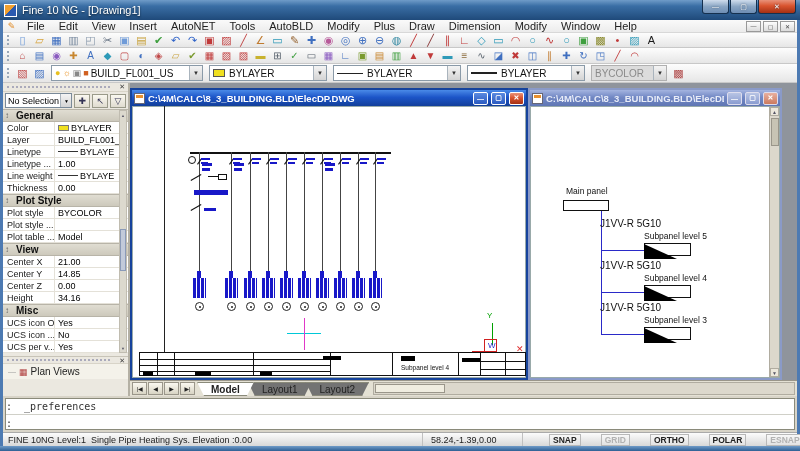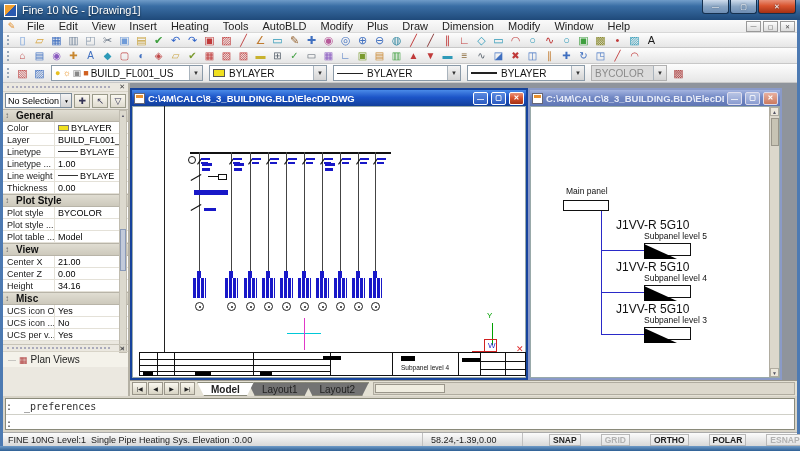--- a/index.html
+++ b/index.html
@@ -115,21 +115,21 @@
   .tb-h{position:absolute;left:0;width:190px;height:1px;background:#111;}
   .tb-h2{position:absolute;left:340px;width:47px;height:1px;background:#111;}
   .tb-blk{position:absolute;background:#000;}
   .tb-txt{position:absolute;left:261px;top:11px;font-size:6.5px;color:#111;white-space:nowrap;}
 
   
   .mp-label{left:36px;top:80px;font-size:8.5px;color:#111;white-space:nowrap;}
   .mp-box{left:33px;top:94px;width:46px;height:11px;border:1px solid #111;background:#fff;}
   .trunk{left:71px;top:105px;width:1px;height:124px;background:#2a2ac8;}
   .branch{position:absolute;left:0;width:100%;height:42px;}
-  .branch .cable{position:absolute;left:86px;top:0;font-size:12px;color:#111;white-space:nowrap;}
+  .branch .cable{position:absolute;left:70px;top:0;font-size:10px;color:#111;white-space:nowrap;}
   .branch .splab{position:absolute;left:114px;top:13px;font-size:8.5px;color:#111;white-space:nowrap;}
   .branch .spbox{position:absolute;left:114px;top:25px;width:47px;height:13px;border:1px solid #111;background:#fff;}
   .branch .sptri{position:absolute;left:114px;top:26px;width:33px;height:15px;background:#000;clip-path:polygon(0 0,100% 100%,0 100%);}
   .branch .bline{position:absolute;left:71px;top:32px;width:43px;height:1px;background:#2a2ac8;}
   .scroll-v{position:absolute;right:1px;top:1px;bottom:1px;width:10px;background:#dcd8cc;border-left:1px solid #b0aca0;}
   .sv-arr{height:9px;font-size:5px;color:#556;display:flex;align-items:center;justify-content:center;border:1px solid #b0aca0;background:#ece8dc;}
   .sv-thumb{position:absolute;left:1px;top:11px;width:8px;height:28px;background:#c8c4b4;border:1px solid #9a968a;}
 
   
   .tabrow{position:absolute;left:0;right:0;top:297px;height:16px;background:#e4e1d4;border-top:1px solid #9a968a;display:flex;align-items:flex-end;padding-left:2px;}
@@ -173,21 +173,21 @@
   <div class="frame">
 
     <div class="menubar">
       <span class="menuicon">✎</span>
       <div style="display:flex;height:13px;">
 
       <div class="menu-item">File</div>
           <div class="menu-item">Edit</div>
           <div class="menu-item">View</div>
           <div class="menu-item">Insert</div>
-          <div class="menu-item">Heating</div>
+          <div class="menu-item">AutoNET</div>
           <div class="menu-item">Tools</div>
           <div class="menu-item">AutoBLD</div>
           <div class="menu-item">Modify</div>
           <div class="menu-item">Plus</div>
           <div class="menu-item">Draw</div>
           <div class="menu-item">Dimension</div>
           <div class="menu-item">Modify</div>
           <div class="menu-item">Window</div>
           <div class="menu-item">Help</div>
         </div>
@@ -589,20 +589,27 @@
               <div>
 
               <div class="prow">
                     <span class="plabel">Center X</span>
                     <span class="pval">
 
                       <span>21.00</span>
                     </span>
                   </div>
                 <div class="prow">
+                    <span class="plabel">Center Y</span>
+                    <span class="pval">
+
+                      <span>14.85</span>
+                    </span>
+                  </div>
+                <div class="prow">
                     <span class="plabel">Center Z</span>
                     <span class="pval">
 
                       <span>0.00</span>
                     </span>
                   </div>
                 <div class="prow">
                     <span class="plabel">Height</span>
                     <span class="pval">
 

